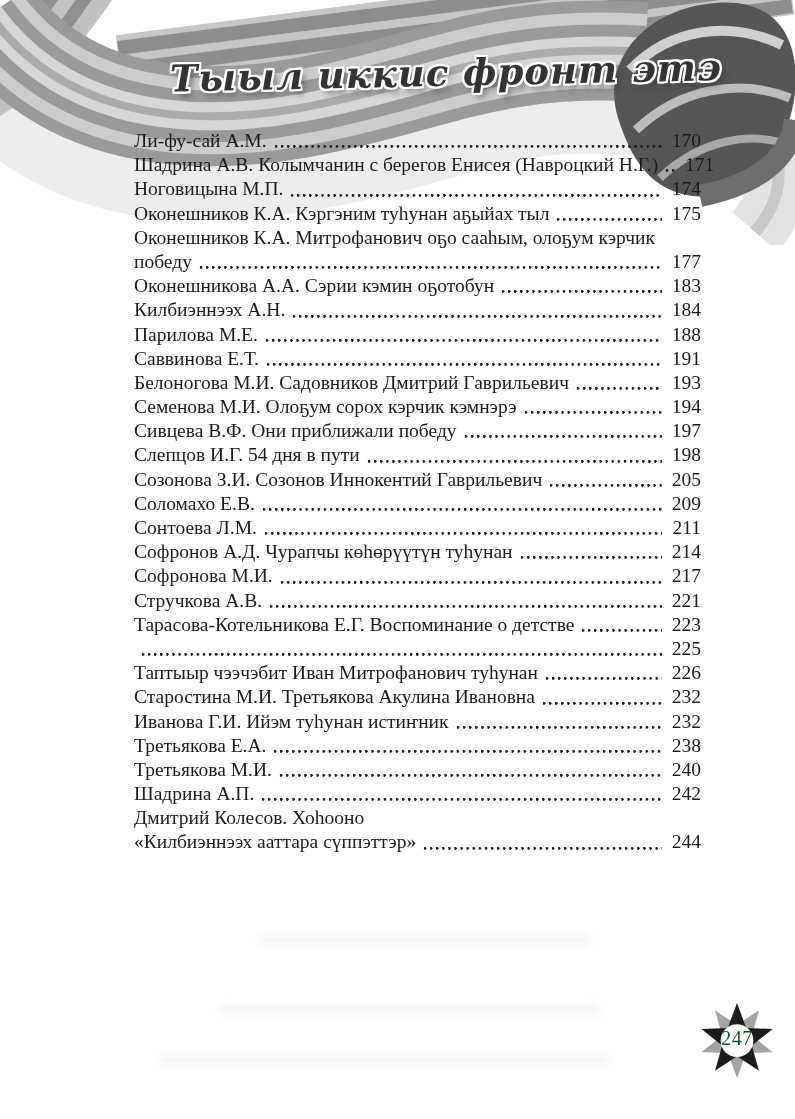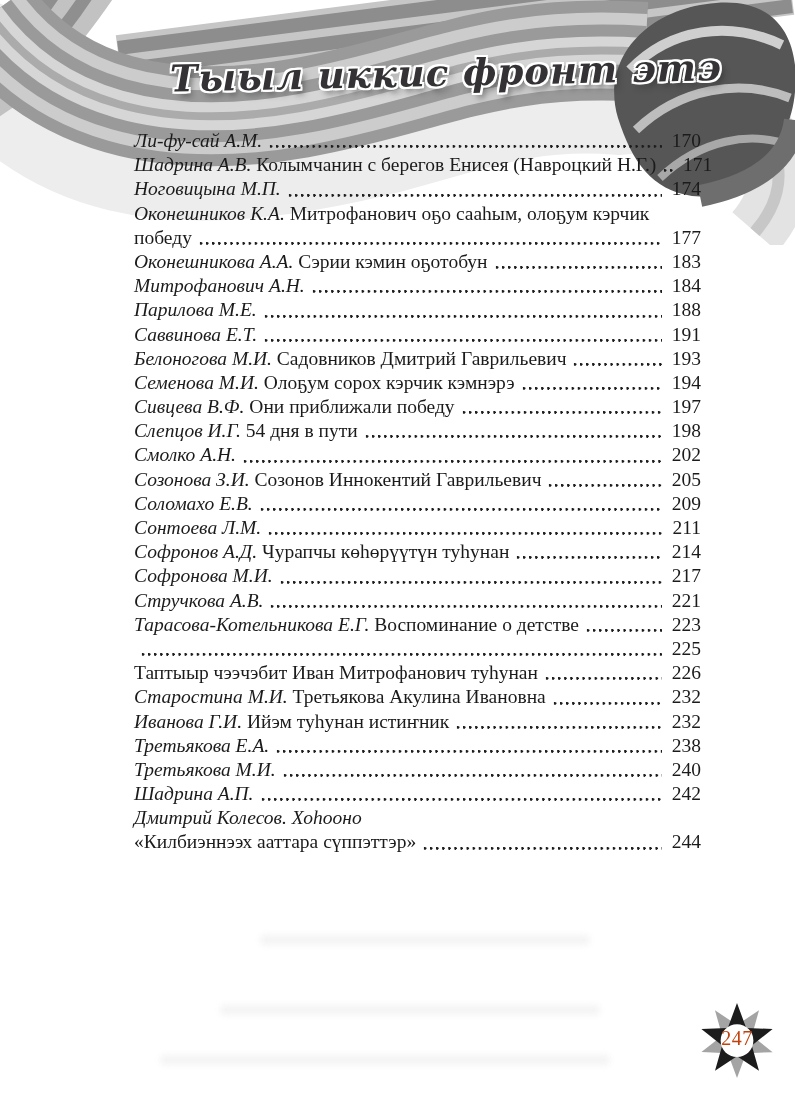--- a/index.html
+++ b/index.html
@@ -23,39 +23,39 @@
     white-space:nowrap;
   }
 
   
   .toc{position:absolute;left:134px;top:129px;width:567px;}
   .toc-row{
     display:flex;align-items:baseline;
     font-size:19.5px;line-height:24.2px;height:24.2px;white-space:nowrap;
   }
   .toc-text{flex:0 1 auto;}
-  .author{font-style:italic;}
+  .author{}
   .title{font-style:normal;}
   .leader{
     flex:1 1 10px;min-width:10px;height:5px;align-self:flex-end;
     margin:0 5px 4px 7px;
     background-image:radial-gradient(circle at 2px 2.4px,#1d1d1d 1.15px,rgba(0,0,0,0) 1.55px);
     background-size:6.1px 5px;background-repeat:repeat-x;background-position:left bottom;
   }
   .pagenum{flex:0 0 auto;min-width:34px;text-align:right;}
 
   
   .ghost{position:absolute;background:#f1f1f1;filter:blur(3px);border-radius:4px;opacity:.8;}
 
   
   .badge{position:absolute;right:19px;top:997px;width:78px;height:84px;}
   .badge svg{display:block;}
   .badge .num{
     position:absolute;left:0;top:30px;width:100%;text-align:center;
-    font-family:"Liberation Serif", serif;font-size:20px;color:#c2410c;letter-spacing:.5px;
+    font-family:"Liberation Serif", serif;font-size:20px;color:#14532d;letter-spacing:.5px;
   }
 </style>
 </head>
 <body>
 
 <div class="page">
 
   <div class="banner">
     <svg width="795" height="245" viewBox="0 0 795 245">
 
@@ -111,34 +111,39 @@
           <span class="toc-text"><span class="author">Шадрина А.В.</span> <span class="title">Колымчанин с берегов Енисея (Навроцкий Н.Г.)</span></span>
           <span class="leader"></span>
           <span class="pagenum">171</span>
         </div>
         <div class="toc-row">
           <span class="toc-text"><span class="author">Ноговицына М.П.</span></span>
           <span class="leader"></span>
           <span class="pagenum">174</span>
         </div>
         <div class="toc-row">
+          <span class="toc-text"><span class="author">Оконешников К.А.</span> <span class="title">Кэргэним туһунан аҕыйах тыл</span></span>
+          <span class="leader"></span>
+          <span class="pagenum">175</span>
+        </div>
+        <div class="toc-row">
           <span class="toc-text"><span class="author">Оконешников К.А.</span> <span class="title">Митрофанович оҕо сааһым, олоҕум кэрчик</span></span>
         </div>
         <div class="toc-row">
           <span class="toc-text"><span class="title">победу</span></span>
           <span class="leader"></span>
           <span class="pagenum">177</span>
         </div>
         <div class="toc-row">
           <span class="toc-text"><span class="author">Оконешникова А.А.</span> <span class="title">Сэрии кэмин оҕотобун</span></span>
           <span class="leader"></span>
           <span class="pagenum">183</span>
         </div>
         <div class="toc-row">
-          <span class="toc-text"><span class="author">Митрофанович А.Н.</span></span>
+          <span class="toc-text"><span class="author">Килбиэннээх А.Н.</span></span>
           <span class="leader"></span>
           <span class="pagenum">184</span>
         </div>
         <div class="toc-row">
           <span class="toc-text"><span class="author">Парилова М.Е.</span></span>
           <span class="leader"></span>
           <span class="pagenum">188</span>
         </div>
         <div class="toc-row">
           <span class="toc-text"><span class="author">Саввинова Е.Т.</span></span>
@@ -157,25 +162,20 @@
         </div>
         <div class="toc-row">
           <span class="toc-text"><span class="author">Сивцева В.Ф.</span> <span class="title">Они приближали победу</span></span>
           <span class="leader"></span>
           <span class="pagenum">197</span>
         </div>
         <div class="toc-row">
           <span class="toc-text"><span class="author">Слепцов И.Г.</span> <span class="title">54 дня в пути</span></span>
           <span class="leader"></span>
           <span class="pagenum">198</span>
-        </div>
-        <div class="toc-row">
-          <span class="toc-text"><span class="author">Смолко А.Н.</span></span>
-          <span class="leader"></span>
-          <span class="pagenum">202</span>
         </div>
         <div class="toc-row">
           <span class="toc-text"><span class="author">Созонова З.И.</span> <span class="title">Созонов Иннокентий Гаврильевич</span></span>
           <span class="leader"></span>
           <span class="pagenum">205</span>
         </div>
         <div class="toc-row">
           <span class="toc-text"><span class="author">Соломахо Е.В.</span></span>
           <span class="leader"></span>
           <span class="pagenum">209</span>

